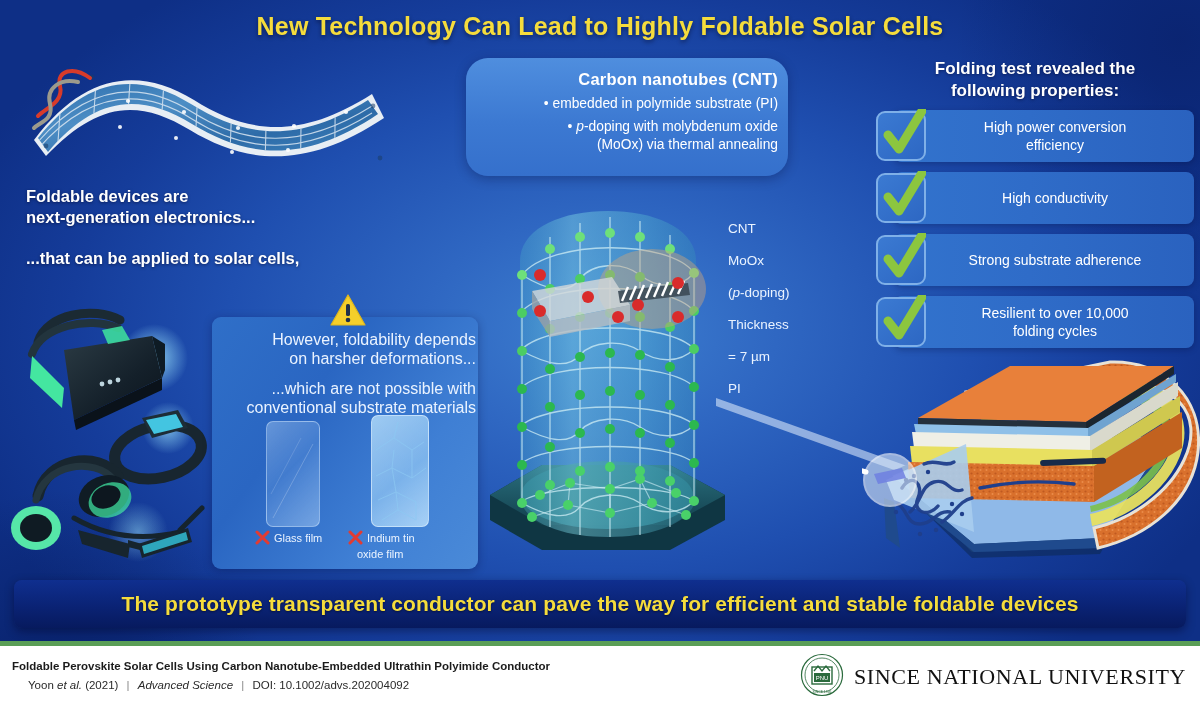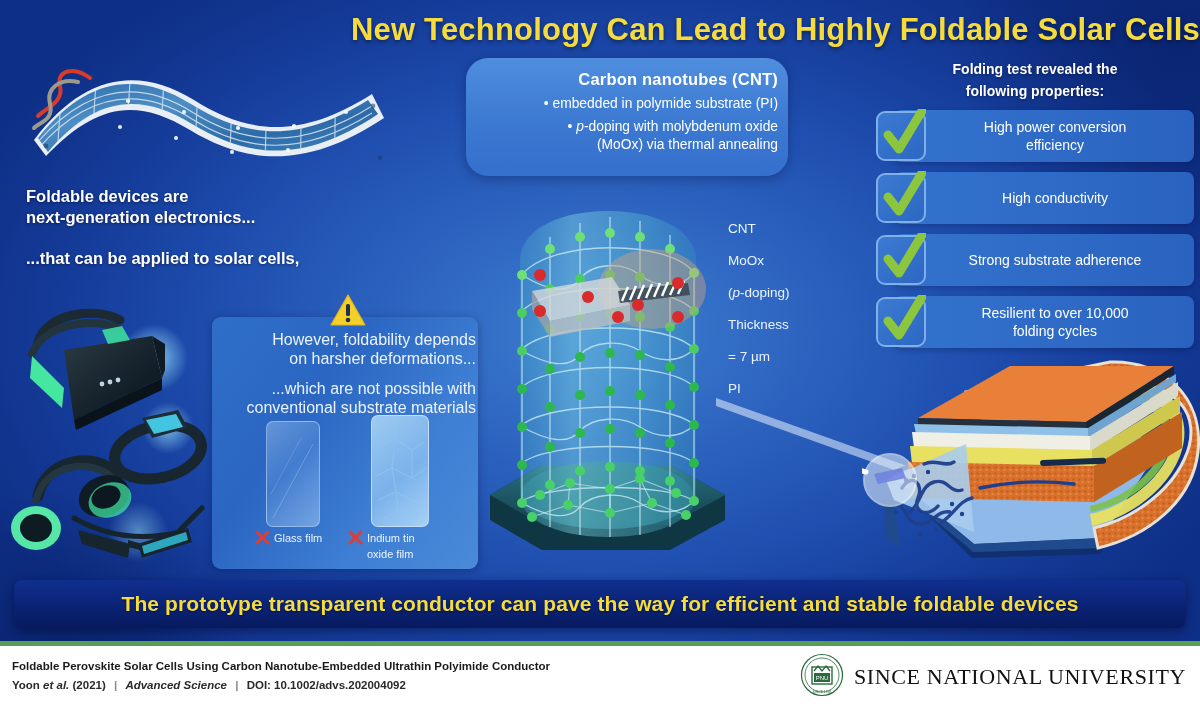--- a/index.html
+++ b/index.html
@@ -31,23 +31,23 @@
     position:absolute; left:0; top:0; right:0; bottom:0;
     background:
       radial-gradient(circle 300px at 60px 700px, rgba(4,20,80,.55), rgba(4,20,80,0) 70%),
       radial-gradient(circle 320px at 1180px 40px, rgba(6,24,90,.45), rgba(6,24,90,0) 70%);
     pointer-events:none;
   }
 
   
   .title {
     position: absolute; left: 0; top: 12px; width: 1200px;
-    text-align: right;
+    text-align: center;
     color: #f5dc3c;
-    font-size: 31px; font-weight: bold;
+    font-size: 25px; font-weight: bold;
     letter-spacing: .2px;
     text-shadow: 0 2px 4px rgba(0,0,20,.45);
     z-index: 30;
   }
 
   
   .panel-wrap{ position:absolute; left:16px; top:52px; width:390px; height:150px; z-index:12;}
 
   
   .left-text{
@@ -127,21 +127,21 @@
   
   .nt-labels{
     position:absolute; left:728px; top:220px; width:120px; z-index:20;
     color:#eaf3ff; font-size:13.5px; line-height:18px;
   }
   .nt-labels div{ margin-bottom:14px; }
 
   
   .check-head{
     position:absolute; left:876px; top:58px; width:318px; z-index:20;
-    text-align:center; color:#ffffff; font-size:14px; font-weight:bold; line-height:22px;
+    text-align:center; color:#ffffff; font-size:17px; font-weight:bold; line-height:22px;
     text-shadow: 0 1px 3px rgba(0,0,30,.45);
   }
   .check-list{ position:absolute; left:876px; top:110px; width:318px; z-index:20;}
   .check-row{
     position:relative; height:52px; margin-bottom:10px;
     display:flex; align-items:center;
   }
   .check-pill{
     position:absolute; left:18px; top:0; right:0; height:52px;
     background: linear-gradient(90deg, #3273cd 0%, #2f6cc8 45%, #2a62bf 100%);
@@ -191,22 +191,22 @@
   
   .footer{
     position:absolute; left:0; top:646px; width:1200px; height:62px;
     background:#ffffff; z-index:29;
   }
   .foot-title{
     position:absolute; left:12px; top:14px;
     font-size:11.5px; font-weight:bold; color:#1b1b1b;
   }
   .foot-cite{
-    position:absolute; left:12px; top:33px;
-    font-size:11.5px; color:#2a2a2a;font-weight:bold;
+    position:absolute; left:28px; top:33px;
+    font-size:11.5px; color:#2a2a2a;
   }
   .foot-cite i{ font-style:italic; }
   .foot-sep{ color:#888; padding:0 5px;}
   .logo-wrap{
     position:absolute; left:800px; top:8px; height:46px;
     display:flex; align-items:center;
   }
   .logo-name{
     font-family:"Liberation Serif", serif;
     font-size:22px; letter-spacing:.6px; color:#111; margin-left:10px;
@@ -385,21 +385,21 @@
         </svg>
       </span><span>Glass film</span>
     </div>
 
     <div class="film-label lbl-ito">
       <span class="xmark">
         <svg width="15" height="15" viewBox="0 0 15 15">
           <path d="M2,2 L13,13 M13,2 L2,13" stroke="#e23b32" stroke-width="3" stroke-linecap="round"></path>
         </svg>
       </span><span>Indium tin</span>
-      <div style="margin-left:19px">oxide film</div>
+      <div style="margin-left:9px">oxide film</div>
     </div>
 
     <div class="cnt-tail"></div>
     <div class="cnt-card">
       <h3>Carbon nanotubes (CNT)</h3>
       <p>• embedded in polymide substrate (PI)</p>
       <p><span>• </span><i>p</i><span>-doping with molybdenum oxide</span></p>
       <p style="margin-top:0">(MoOx) via thermal annealing</p>
     </div>
 

